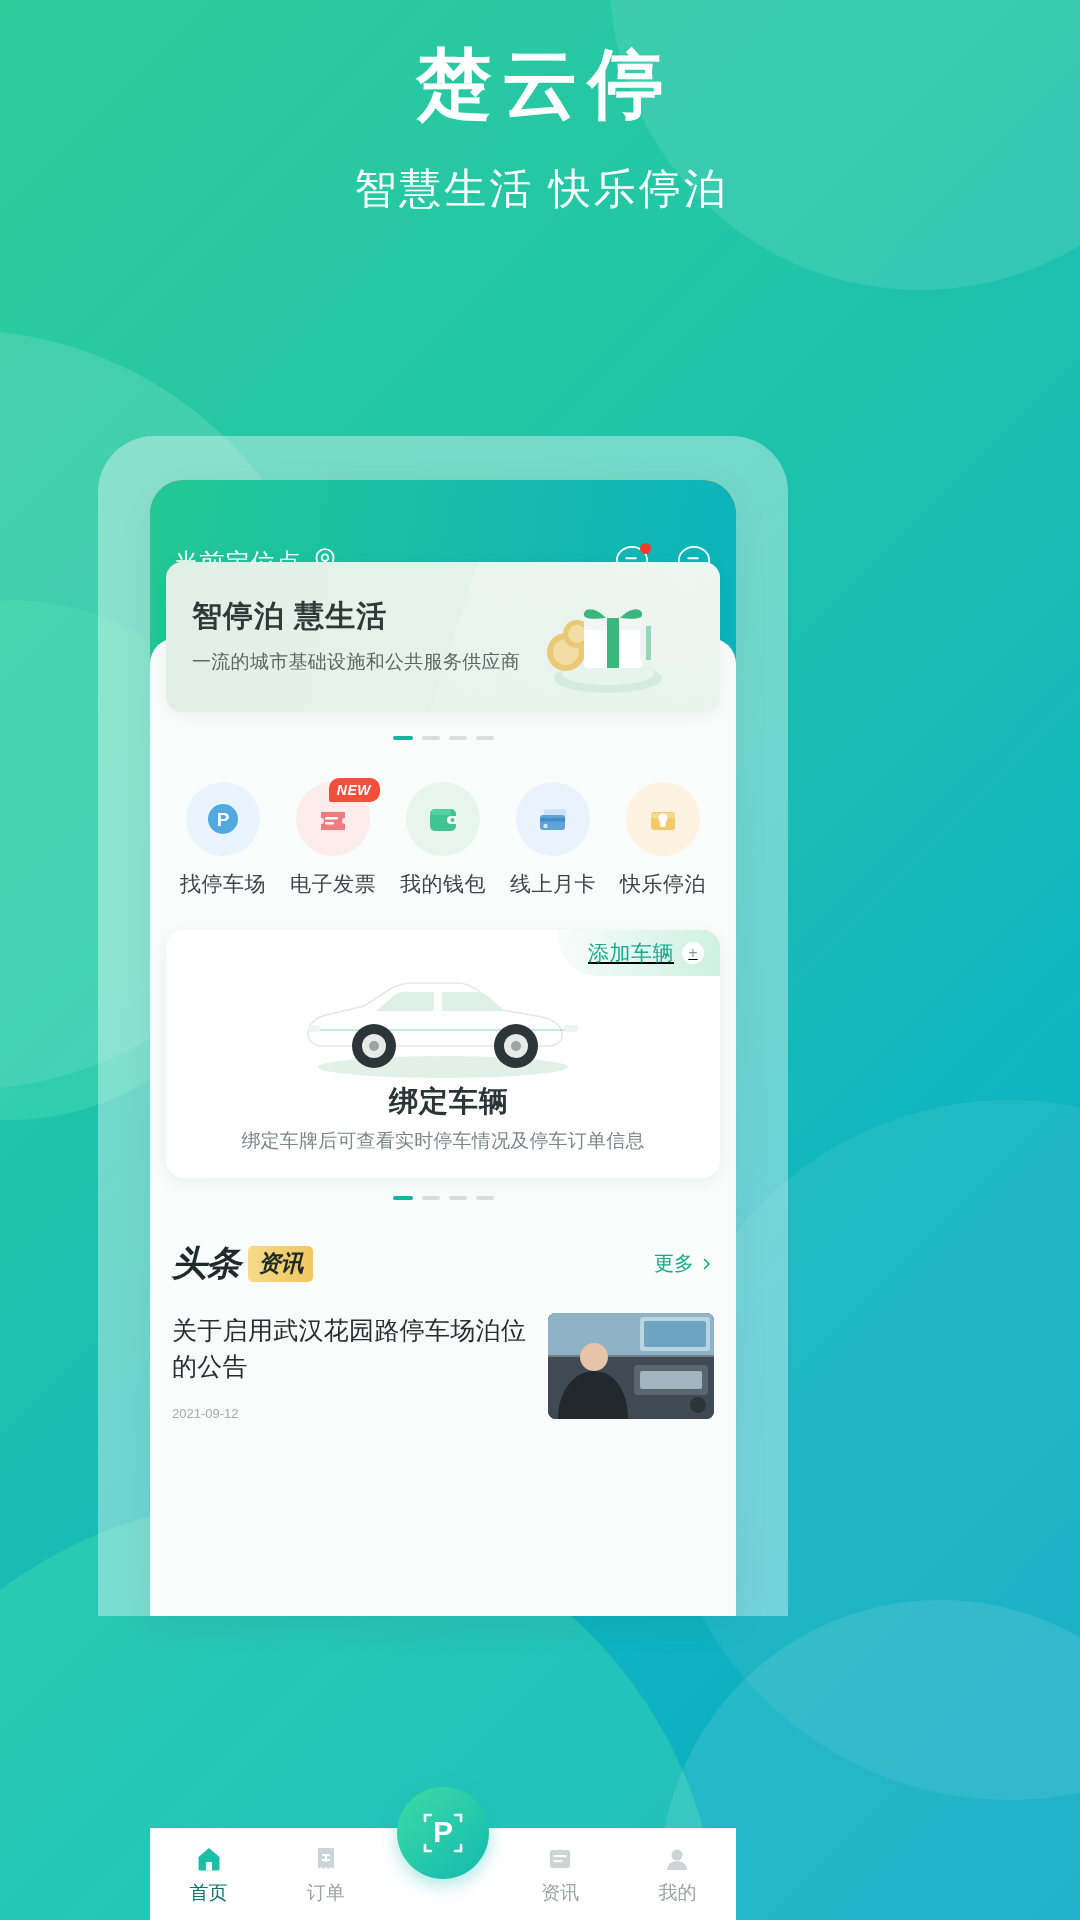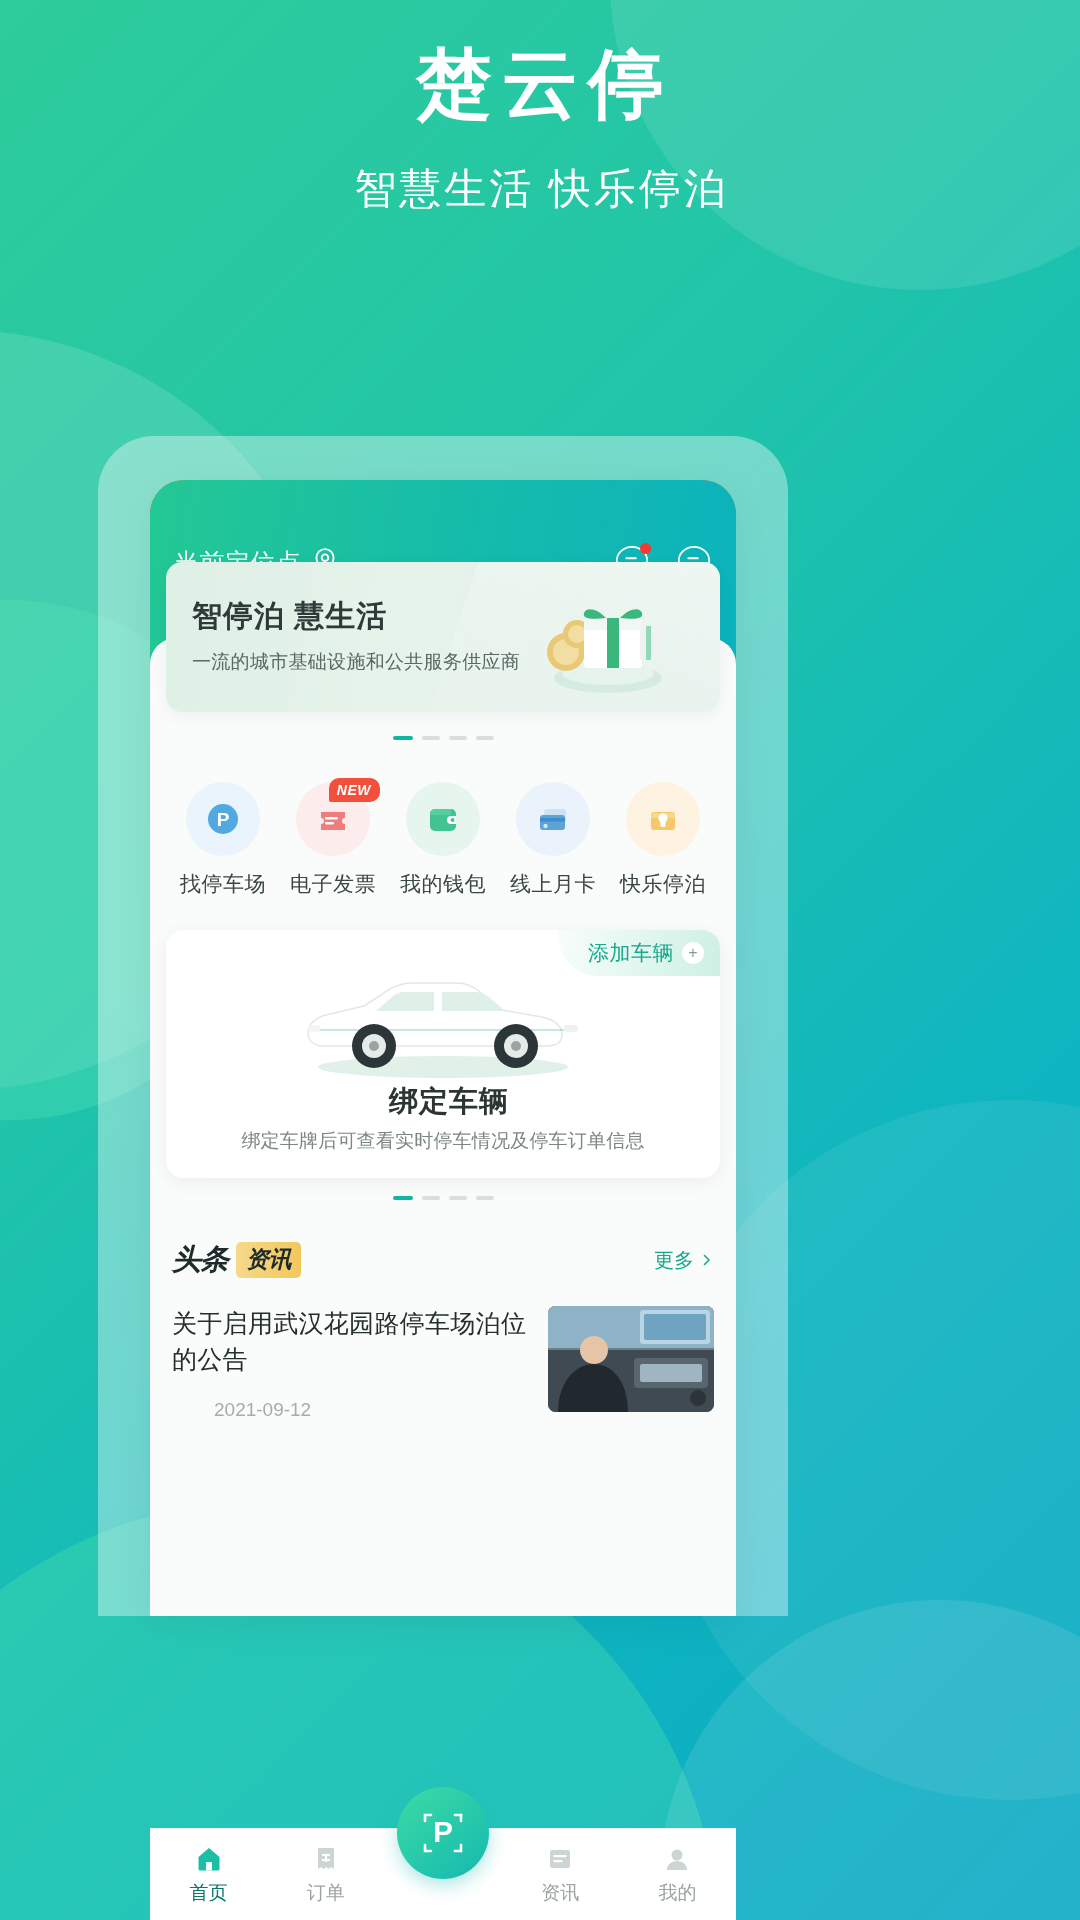--- a/index.html
+++ b/index.html
@@ -236,20 +236,21 @@
     overflow: hidden;
   }
   .add-veh {
     position: absolute;
     right: 0; top: 0;
     height: 46px;
     padding: 0 16px 0 30px;
     display: flex; align-items: center; gap: 8px;
     background: linear-gradient(100deg, rgba(205,240,227,0.15), #cdf0e3);
     border-bottom-left-radius: 40px;
+    text-decoration: underline;
   }
   .add-veh-text { font-size: 21px; color: #17a98c; letter-spacing: 0.5px; }
   .plus-circle {
     width: 22px; height: 22px; border-radius: 50%;
     background: #fff;
     display: flex; align-items: center; justify-content: center;
     font-size: 16px; color: #8d9b98; line-height: 1;
   }
   .car-art { position: absolute; left: 50%; top: 40px; transform: translateX(-50%); }
   .veh-title {
@@ -268,21 +269,21 @@
   .news {
     position: absolute;
     left: 16px; right: 16px;
     top: 560px;
   }
   .news-head {
     display: flex; align-items: center;
     padding: 0 6px;
   }
   .news-logo {
-    font-size: 29px; font-weight: 700; color: #1d2b29;
+    font-size: 35px; font-weight: 700; color: #1d2b29;
     font-style: italic; letter-spacing: -1px;
   }
   .news-tag {
     margin-left: 8px;
     background: linear-gradient(90deg, #f6d98a, #f2c75c);
     color: #1d2b29;
     font-size: 23px; font-weight: 700; font-style: italic;
     padding: 2px 10px 3px;
     border-radius: 5px;
     letter-spacing: -0.5px;
@@ -297,21 +298,21 @@
     display: flex;
     padding: 0 6px;
     gap: 20px;
   }
   .news-txt { flex: 1; }
   .news-title {
     font-size: 25px; color: #242f2d; line-height: 1.42; letter-spacing: 0.3px;
   }
   .news-date {
     margin-top: 22px;
-    font-size: 19px; color: #a3adab; margin-left: 42px;
+    font-size: 13px; color: #a3adab;
   }
   .news-thumb {
     width: 166px; height: 106px;
     border-radius: 8px;
     overflow: hidden;
     flex: none;
     background: #4a5560;
   }
 
   

